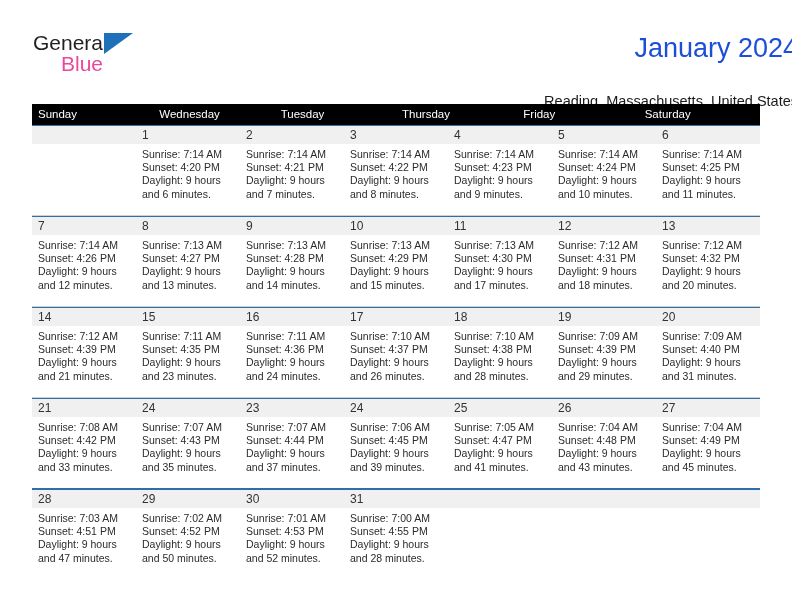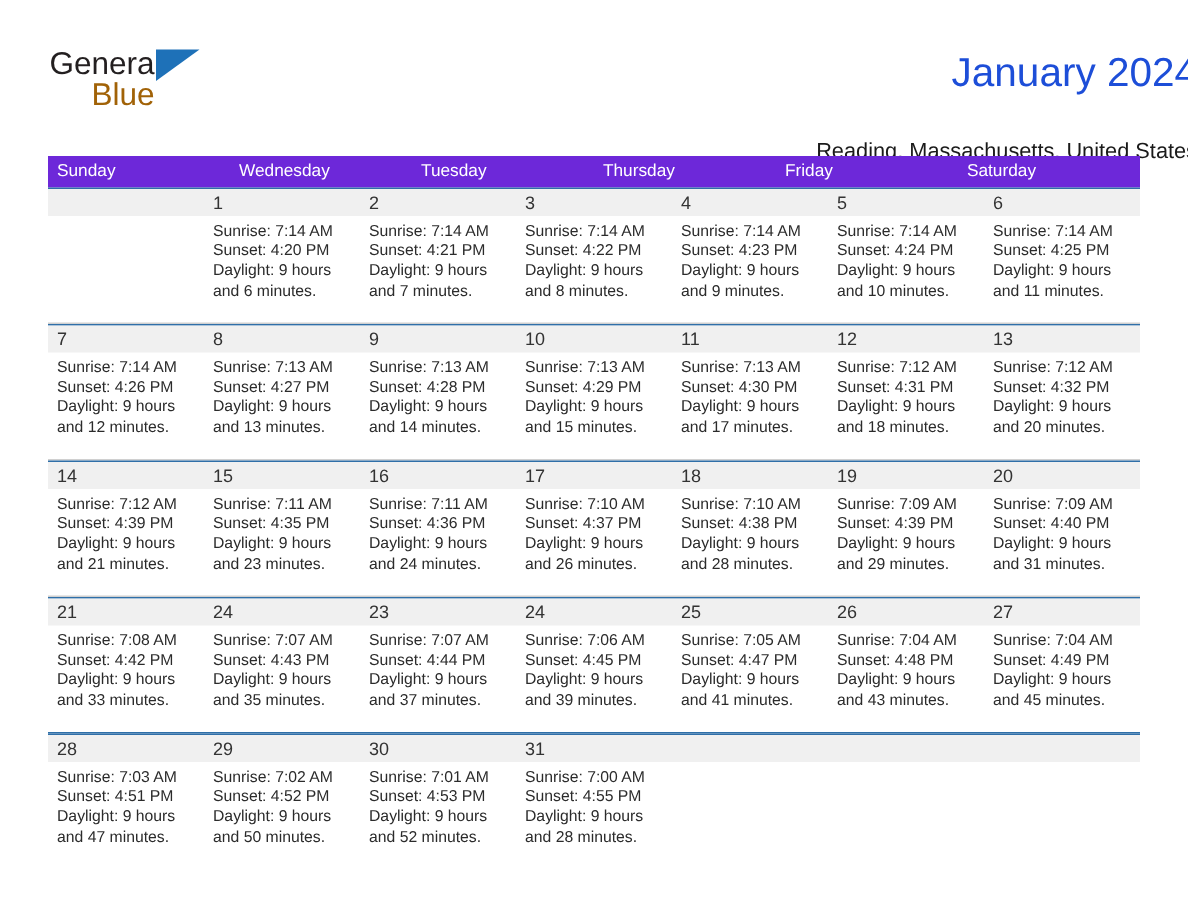--- a/index.html
+++ b/index.html
@@ -55,21 +55,21 @@
     width: 0;
     height: 0;
     border-left: 29px solid #1e71b8;
     border-bottom: 21px solid transparent;
   }
   .logo-line2 {
     position: absolute;
     left: 28px;
     top: 21px;
     font-size: 21px;
-    color: #a16207;
+    color: #ec4899;
     line-height: 22px;
     white-space: nowrap;
   }
 
   .title {
     position: absolute;
     right: 34px;
     top: 32px;
     font-size: 27px;
     color: #1d4ed8;
@@ -93,21 +93,21 @@
   .calendar {
     position: absolute;
     left: 32px;
     top: 104px;
     width: 728px;
   }
   .dow-row {
     display: flex;
     width: 728px;
     height: 21px;
-    background: #6d28d9;
+    background: #000000;
   }
   .dow {
     flex: 1 1 0;
     color: #ffffff;
     font-size: 11.5px;
     line-height: 21px;
     padding-left: 6px;
     box-sizing: border-box;
     white-space: nowrap;
     overflow: hidden;

